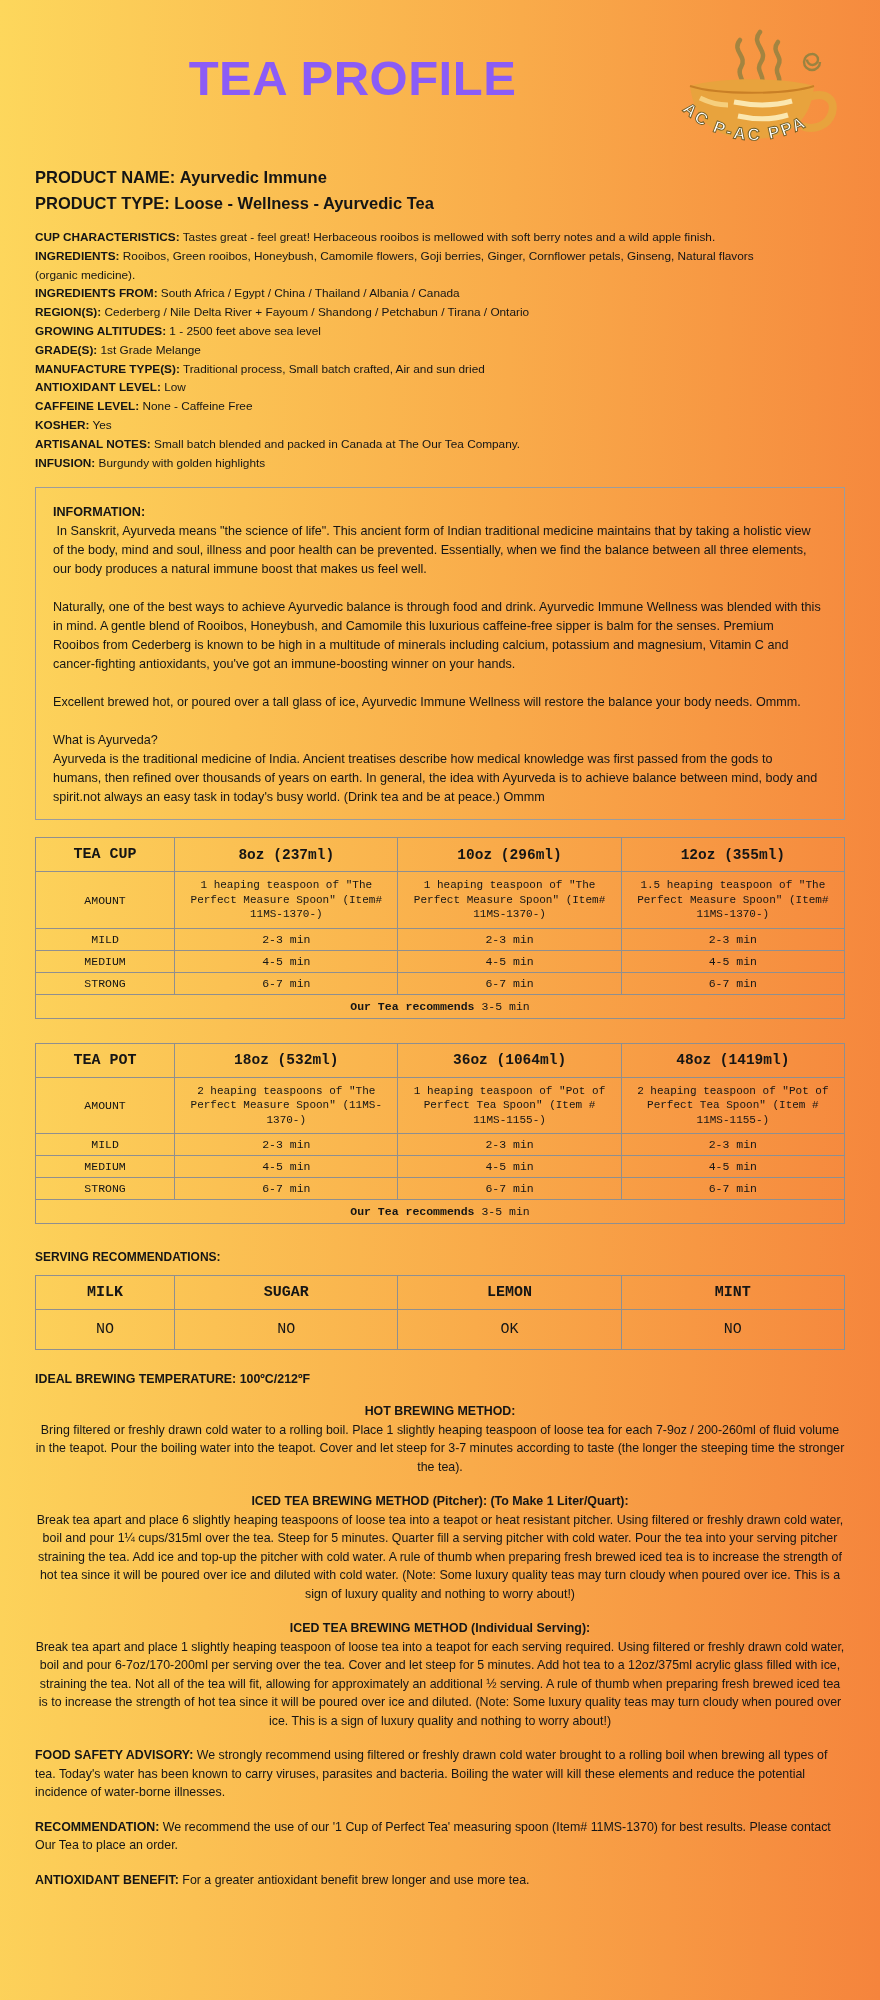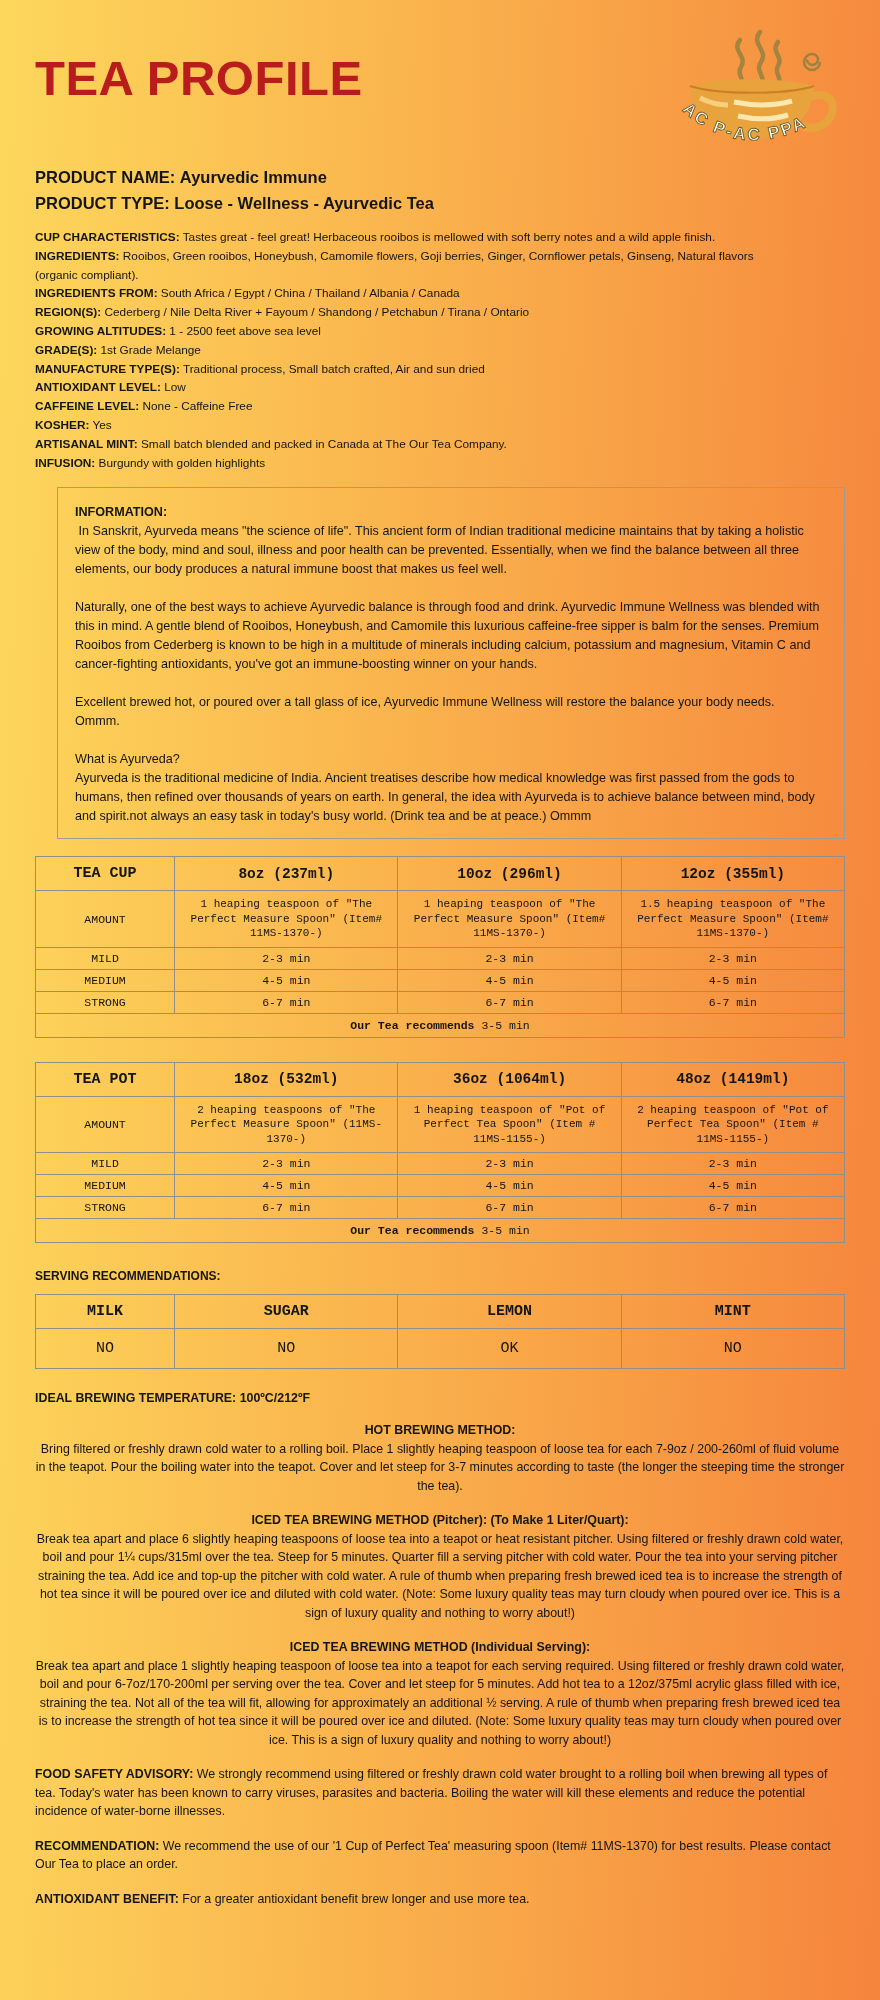--- a/index.html
+++ b/index.html
@@ -8,37 +8,37 @@
     height:2000px;
     overflow:hidden;
     font-family:"Liberation Sans", sans-serif;
     color:#151515;
     background:linear-gradient(92deg,#fdd75c 0%, #f9ab4a 55%, #f5843c 100%);
   }
   .page { padding:26px 35px 0 35px; }
 
   .title-row { display:flex; align-items:flex-start; }
   .title-row h1 {
-    flex:1 1 auto; font-size:49px; font-weight:bold;
-    letter-spacing:0.5px; margin-top:24px; color:#b91c1c;
+    flex:1 1 auto; text-align:center; font-size:49px; font-weight:bold;
+    letter-spacing:0.5px; margin-top:24px; color:#8b5cf6;
   }
   .logo { width:175px; height:132px; flex:0 0 auto; }
 
   .product { margin-top:6px; }
   .product p { font-size:16.5px; font-weight:bold; line-height:26px; }
 
   .specs { margin-top:12px; }
   .specs p { font-size:11.8px; line-height:18.8px; }
   .specs b { font-weight:bold; }
 
   .info-box {
     border:1px solid #9c9c9c;
     margin-top:15px;
     padding:15px 23px 12px 17px;
-    font-size:12.6px; line-height:19px;margin-left:22px;
+    font-size:12.6px; line-height:19px;
   }
   .info-box p { margin:0 0 19px 0; white-space:pre-wrap; }
   .info-box p.head { margin:0; font-weight:bold; }
   .info-box p.tight { margin:0; }
 
   table { width:100%; border-collapse:collapse; table-layout:fixed; }
   .brew-table { margin-top:17px; }
   .brew-table.pot { margin-top:24px; }
   th, td { border:1px solid #8f8f8f; text-align:center; vertical-align:middle;font-family:Liberation Mono, monospace; }
   th.corner { font-size:15px; font-weight:bold; padding:8px 4px; }
@@ -96,30 +96,30 @@
   </div>
 
   <section class="product">
     <p><b>PRODUCT NAME:</b> <b>Ayurvedic Immune</b></p>
     <p><b>PRODUCT TYPE:</b> <b>Loose - Wellness - Ayurvedic Tea</b></p>
   </section>
 
   <section class="specs">
     <p><b>CUP CHARACTERISTICS:</b> <span>Tastes great - feel great! Herbaceous rooibos is mellowed with soft berry notes and a wild apple finish.</span></p>
     <p><b>INGREDIENTS:</b> <span>Rooibos, Green rooibos, Honeybush, Camomile flowers, Goji berries, Ginger, Cornflower petals, Ginseng, Natural flavors</span></p>
-    <p><b></b> <span>(organic compliant).</span></p>
+    <p><b></b> <span>(organic medicine).</span></p>
     <p><b>INGREDIENTS FROM:</b> <span>South Africa / Egypt / China / Thailand / Albania / Canada</span></p>
     <p><b>REGION(S):</b> <span>Cederberg / Nile Delta River + Fayoum / Shandong / Petchabun / Tirana / Ontario</span></p>
     <p><b>GROWING ALTITUDES:</b> <span>1 - 2500 feet above sea level</span></p>
     <p><b>GRADE(S):</b> <span>1st Grade Melange</span></p>
     <p><b>MANUFACTURE TYPE(S):</b> <span>Traditional process, Small batch crafted, Air and sun dried</span></p>
     <p><b>ANTIOXIDANT LEVEL:</b> <span>Low</span></p>
     <p><b>CAFFEINE LEVEL:</b> <span>None - Caffeine Free</span></p>
     <p><b>KOSHER:</b> <span>Yes</span></p>
-    <p><b>ARTISANAL MINT:</b> <span>Small batch blended and packed in Canada at The Our Tea Company.</span></p>
+    <p><b>ARTISANAL NOTES:</b> <span>Small batch blended and packed in Canada at The Our Tea Company.</span></p>
     <p><b>INFUSION:</b> <span>Burgundy with golden highlights</span></p>
   </section>
 
   <section class="info-box">
     <p class="head">INFORMATION:</p>
     <p> In Sanskrit, Ayurveda means "the science of life". This ancient form of Indian traditional medicine maintains that by taking a holistic view of the body, mind and soul, illness and poor health can be prevented. Essentially, when we find the balance between all three elements, our body produces a natural immune boost that makes us feel well.</p>
     <p>Naturally, one of the best ways to achieve Ayurvedic balance is through food and drink. Ayurvedic Immune Wellness was blended with this in mind. A gentle blend of Rooibos, Honeybush, and Camomile this luxurious caffeine-free sipper is balm for the senses. Premium Rooibos from Cederberg is known to be high in a multitude of minerals including calcium, potassium and magnesium, Vitamin C and cancer-fighting antioxidants, you've got an immune-boosting winner on your hands.</p>
     <p>Excellent brewed hot, or poured over a tall glass of ice, Ayurvedic Immune Wellness will restore the balance your body needs. Ommm.</p>
     <p class="tight">What is Ayurveda?</p>
     <p class="tight">Ayurveda is the traditional medicine of India. Ancient treatises describe how medical knowledge was first passed from the gods to humans, then refined over thousands of years on earth. In general, the idea with Ayurveda is to achieve balance between mind, body and spirit.not always an easy task in today's busy world. (Drink tea and be at peace.) Ommm</p>

